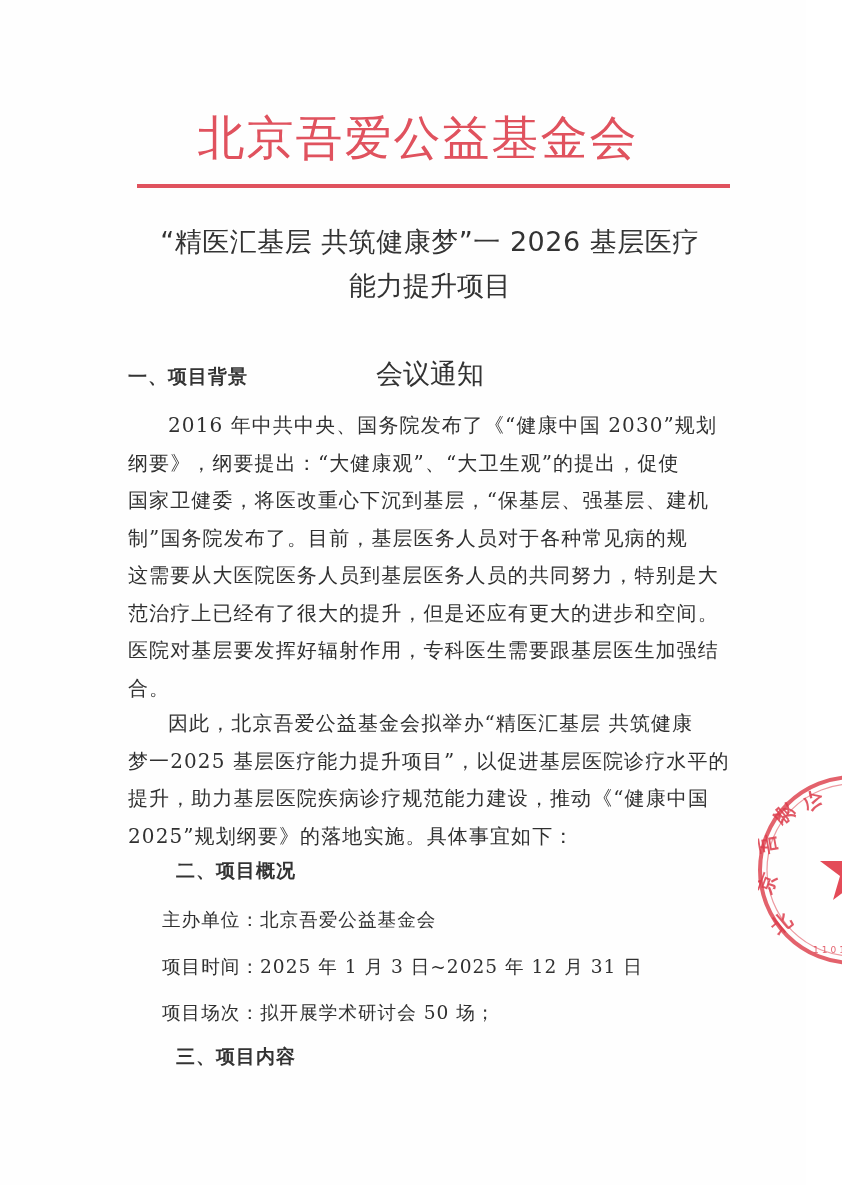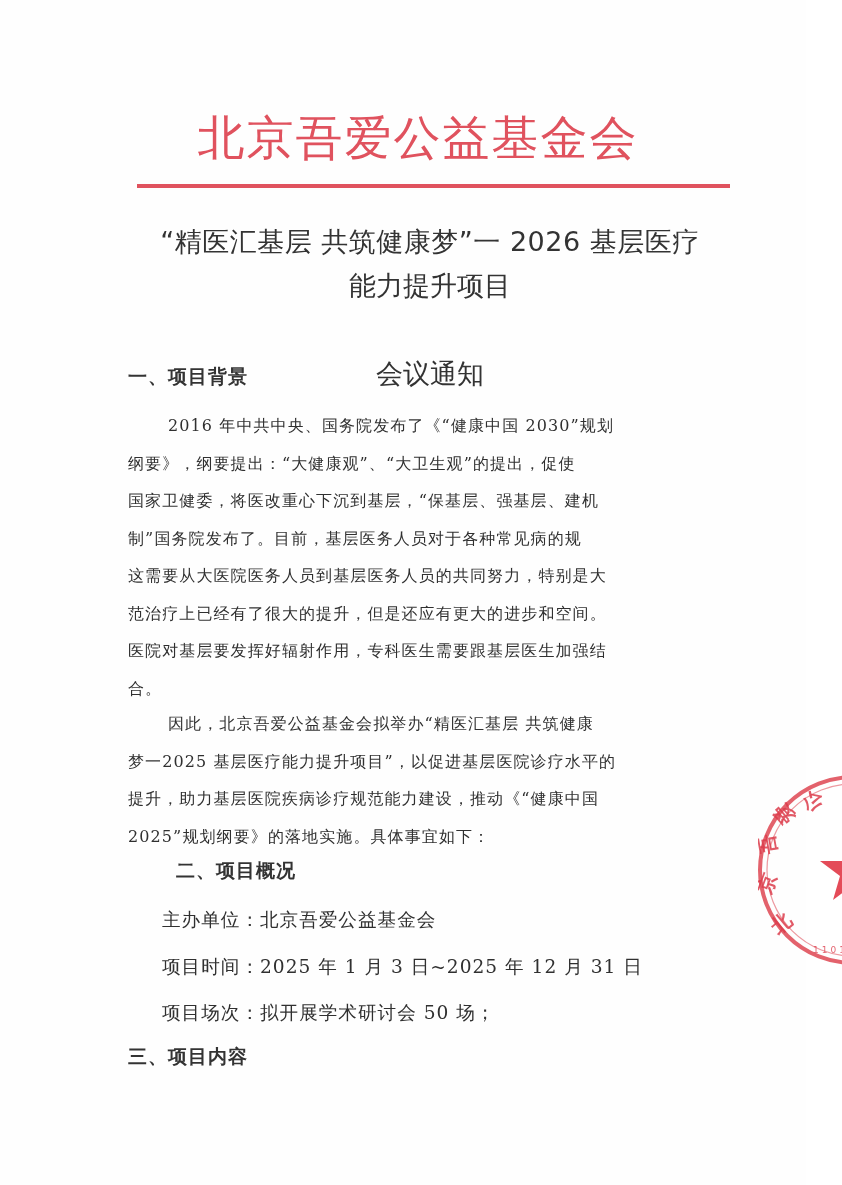--- a/index.html
+++ b/index.html
@@ -68,21 +68,21 @@
       font-family: "DejaVu Sans", "Liberation Sans", sans-serif;
       font-size: 19px;
       font-weight: bold;
       color: #333333;
       letter-spacing: 1px;
     }
     .para {
       position: absolute;
       left: 128px;
       width: 592px;
-      font-size: 16px;
+      font-size: 20px;
       line-height: 37.5px;
       color: #303030;
       letter-spacing: 1.1px;
       text-align: justify;
     }
     .para .line {
       display: block;
       white-space: nowrap;
       height: 37.5px;
     }
@@ -153,21 +153,21 @@
   <div class="info-row" style="top:908px;">
     <span>主办单位：</span><span>北京吾爱公益基金会</span>
   </div>
   <div class="info-row" style="top:955px;">
     <span>项目时间：</span><span>2025 年 1 月 3 日~2025 年 12 月 31 日</span>
   </div>
   <div class="info-row" style="top:1001px;">
     <span>项目场次：</span><span>拟开展学术研讨会 50 场；</span>
   </div>
 
-  <div class="section-heading" style="top:1044px;">三、项目内容</div>
+  <div class="section-heading" style="top:1044px;margin-left:48px;">三、项目内容</div>
 
   <div class="seal">
     <svg width="190" height="190" viewBox="0 0 190 190">
       <circle cx="95" cy="95" r="86" fill="none" stroke="rgba(222,70,82,0.55)" stroke-width="1.2"></circle>
       <g fill="rgba(220,60,75,0.85)" font-family="DejaVu Serif, serif" font-size="20" font-weight="bold">
         <text x="20" y="160" transform="rotate(-40 20 160)">北</text>
         <text x="12" y="120" transform="rotate(-70 12 120)">京</text>
         <text x="18" y="78" transform="rotate(-100 18 78)">吾</text>
         <text x="38" y="42" transform="rotate(-130 38 42)">爱</text>
         <text x="66" y="24" transform="rotate(-160 66 24)">公</text>

